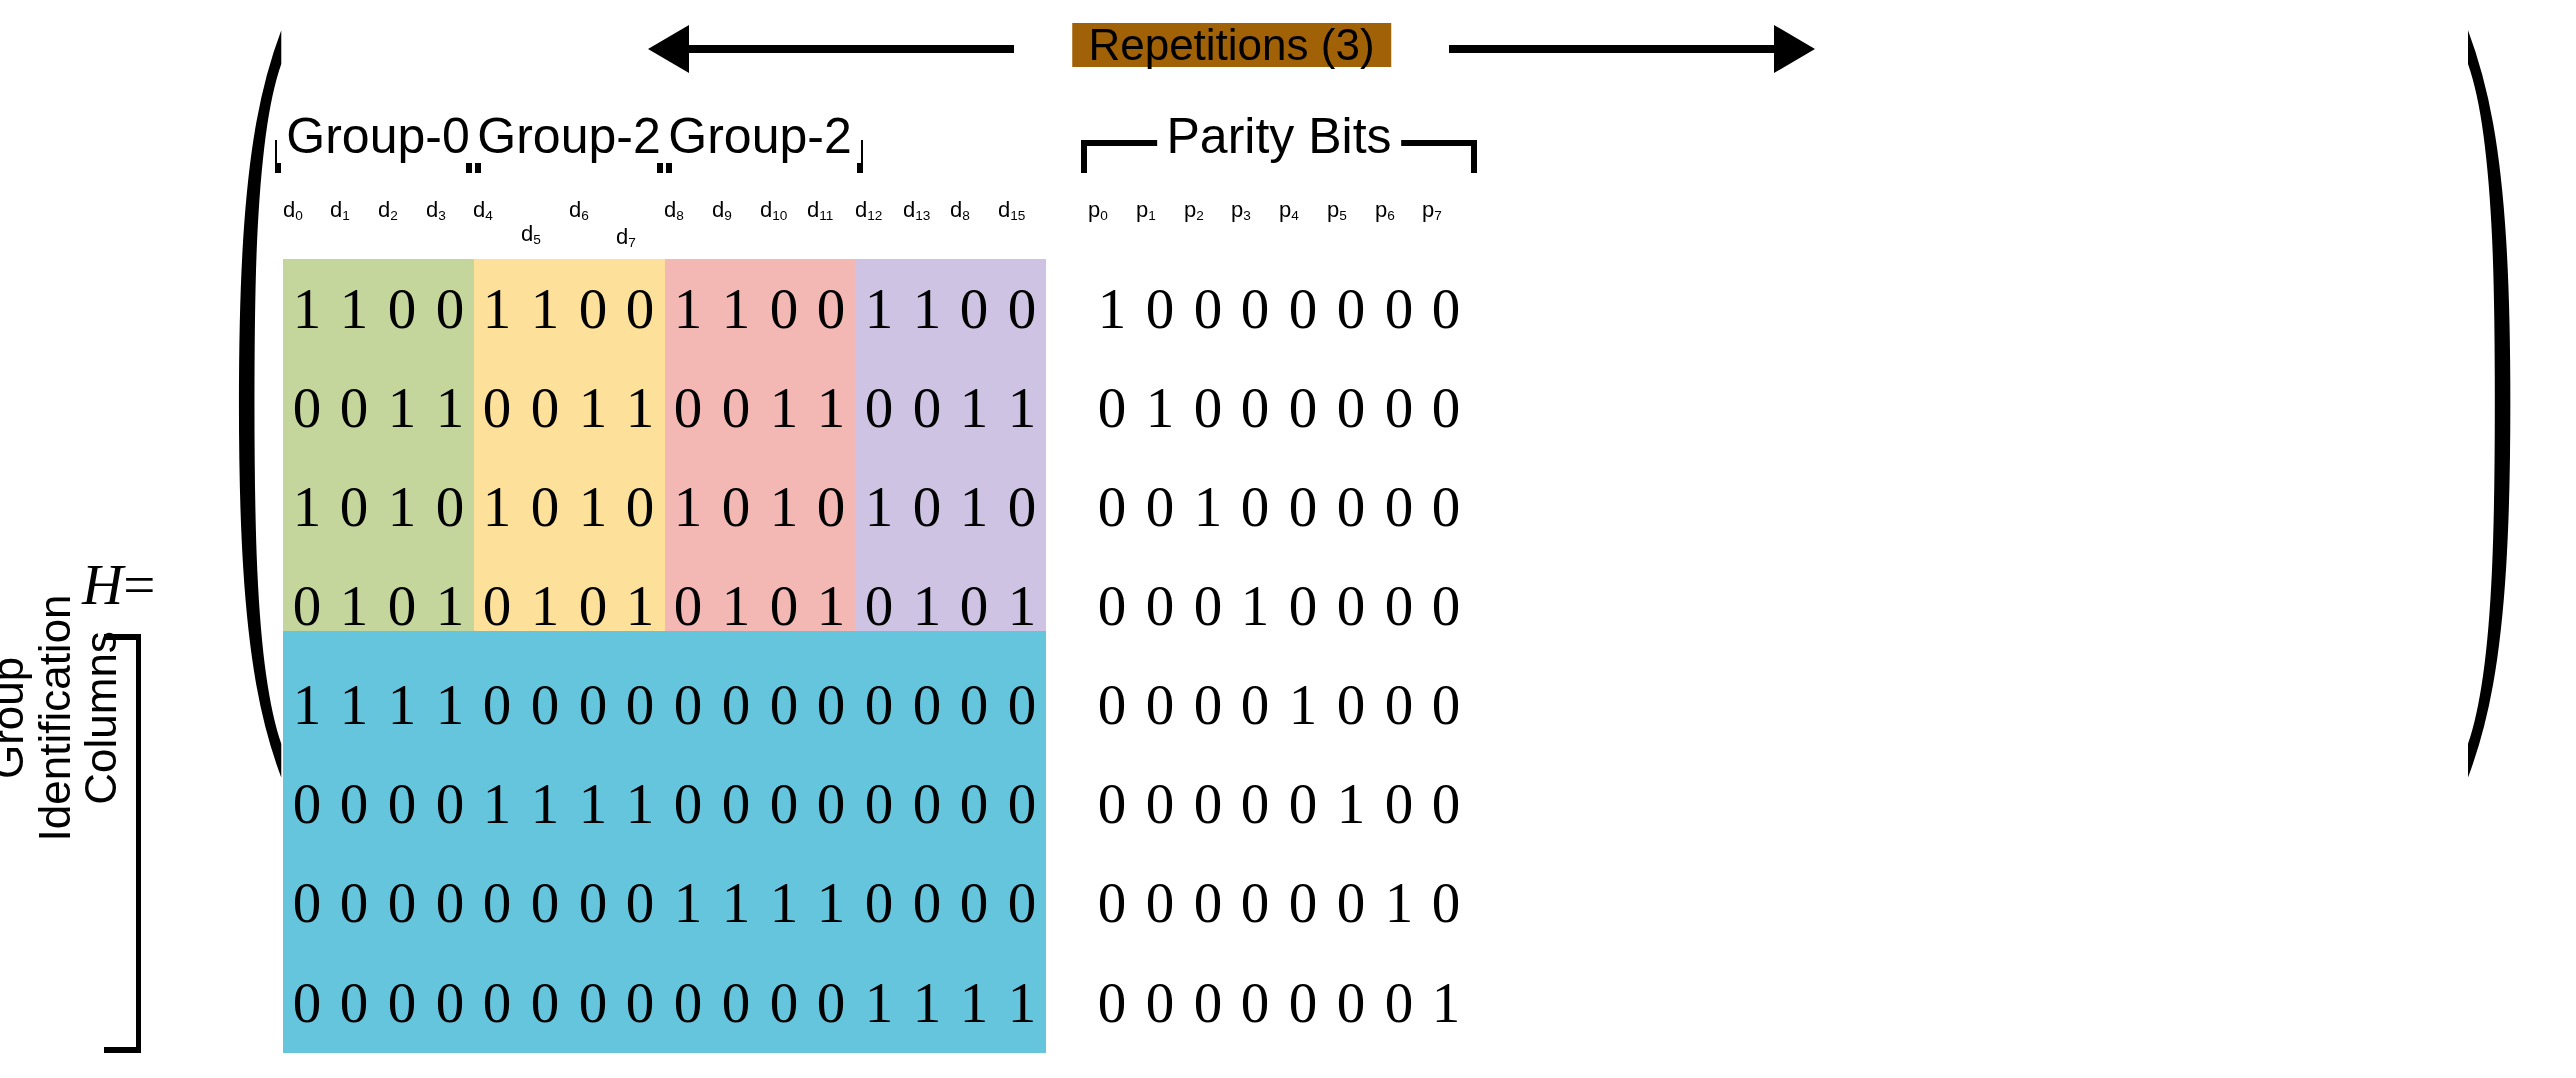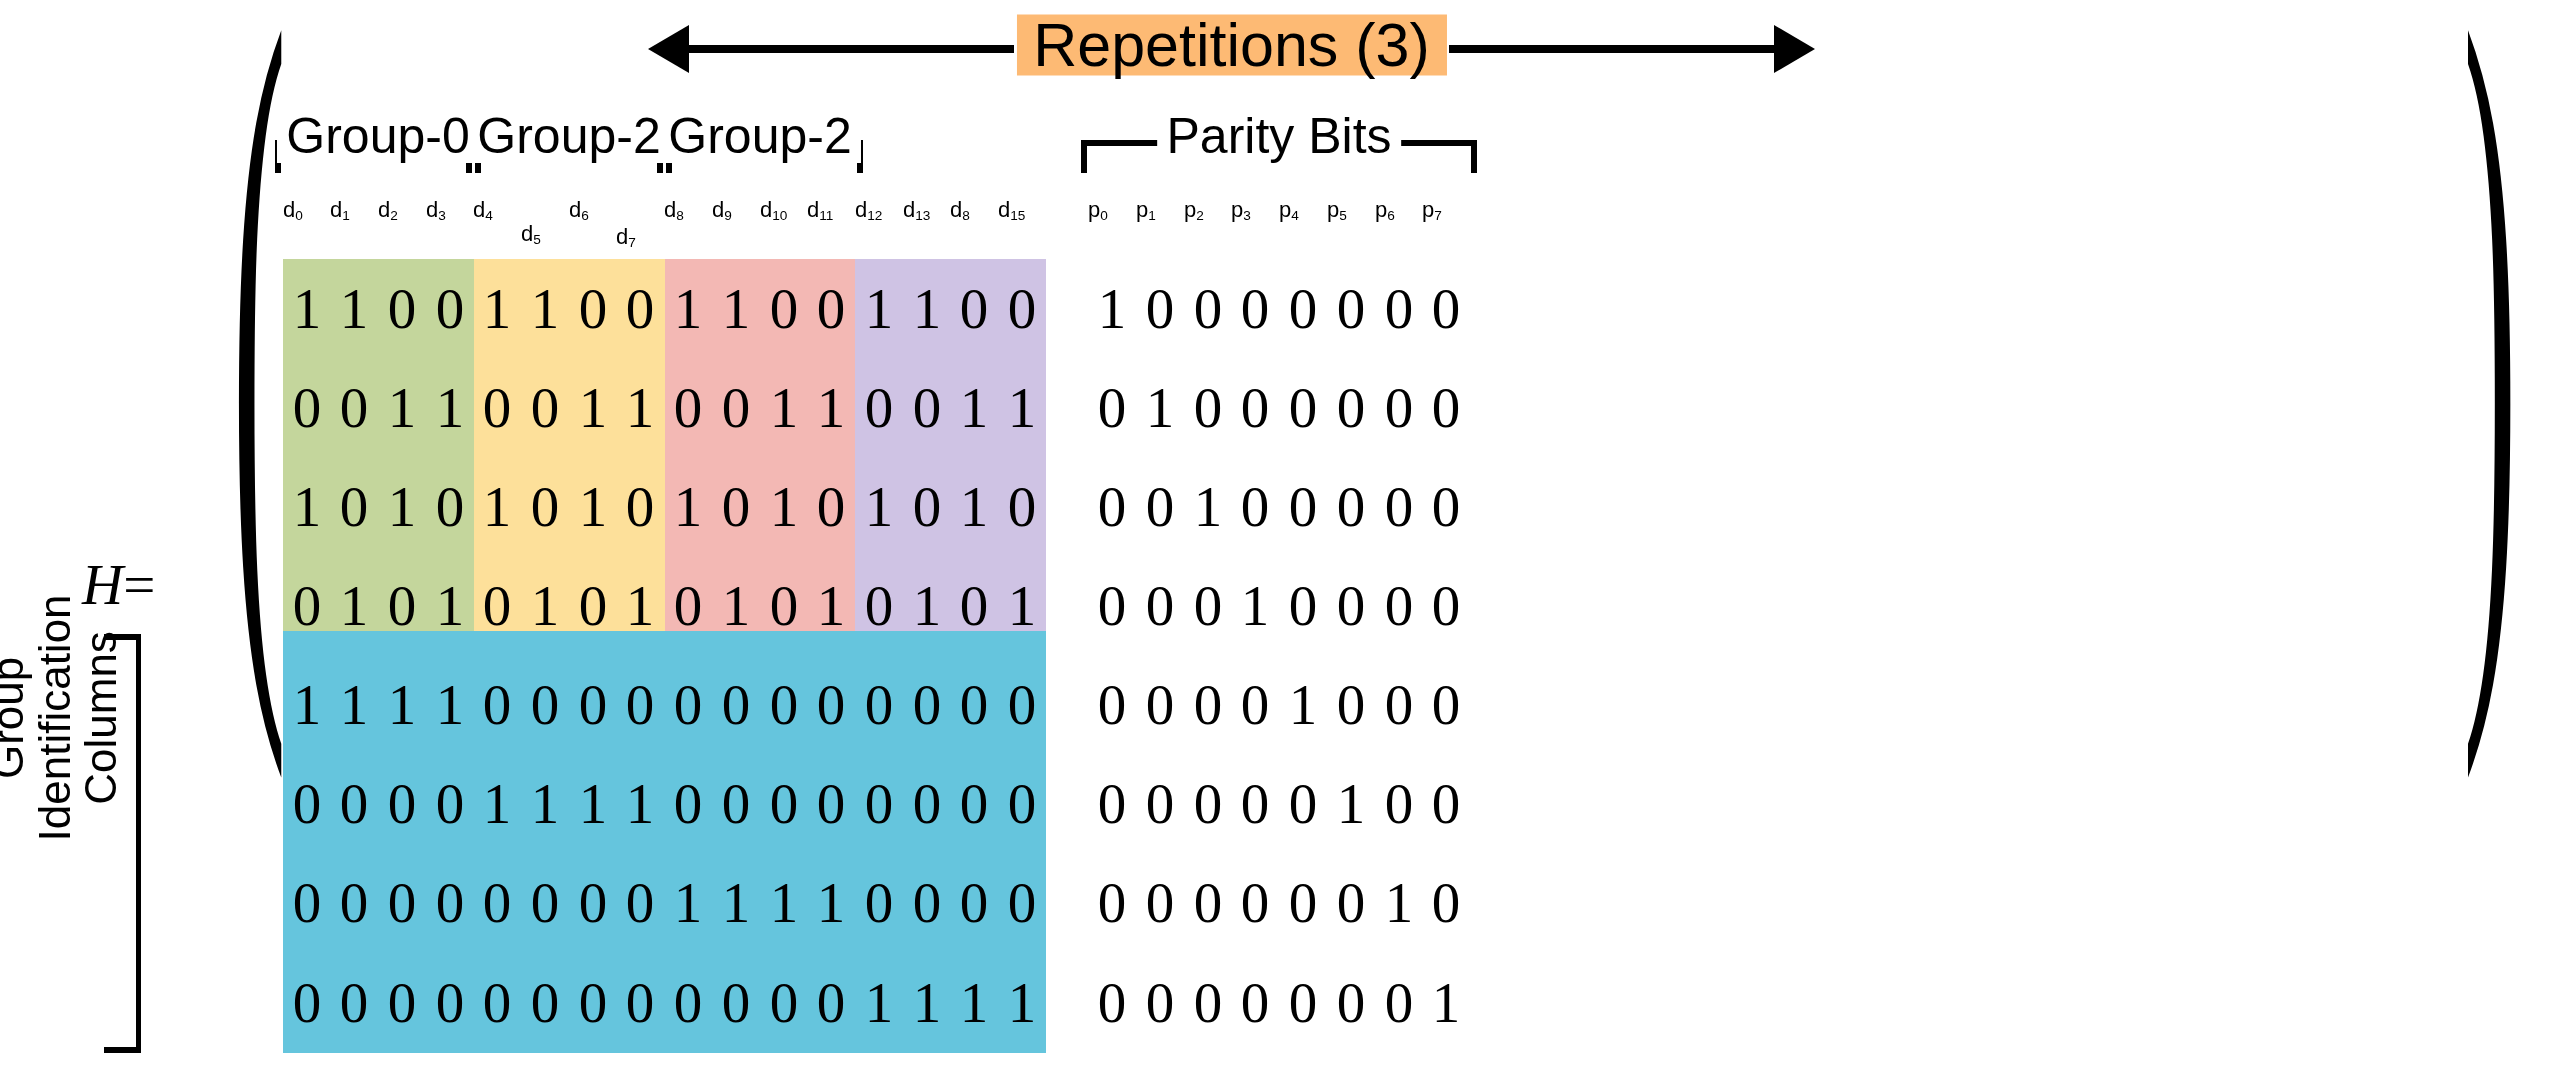--- a/index.html
+++ b/index.html
@@ -26,25 +26,25 @@
     left: 648px;
     top: 9.3px;
     width: 1167px;
     height: 72px;
   }
   #repetitions-label {
     position: absolute;
     left: 50%;
     top: 50%;
     transform: translate(-50%, -50%);
-    font-size: 61px;
+    font-size: 44px;
     font-family: "Liberation Sans", sans-serif;
     white-space: nowrap;
     line-height: 1;
-    background: #fdba74;
+    background: #a16207;
     padding: 0 16.7px;
     z-index: 3;
   }
   .rep-line {
     position: absolute;
     top: 36px;
     height: 7.4px;
     background: #000;
   }
   #rep-line-left  { left: 33px;  width: 333px; }

